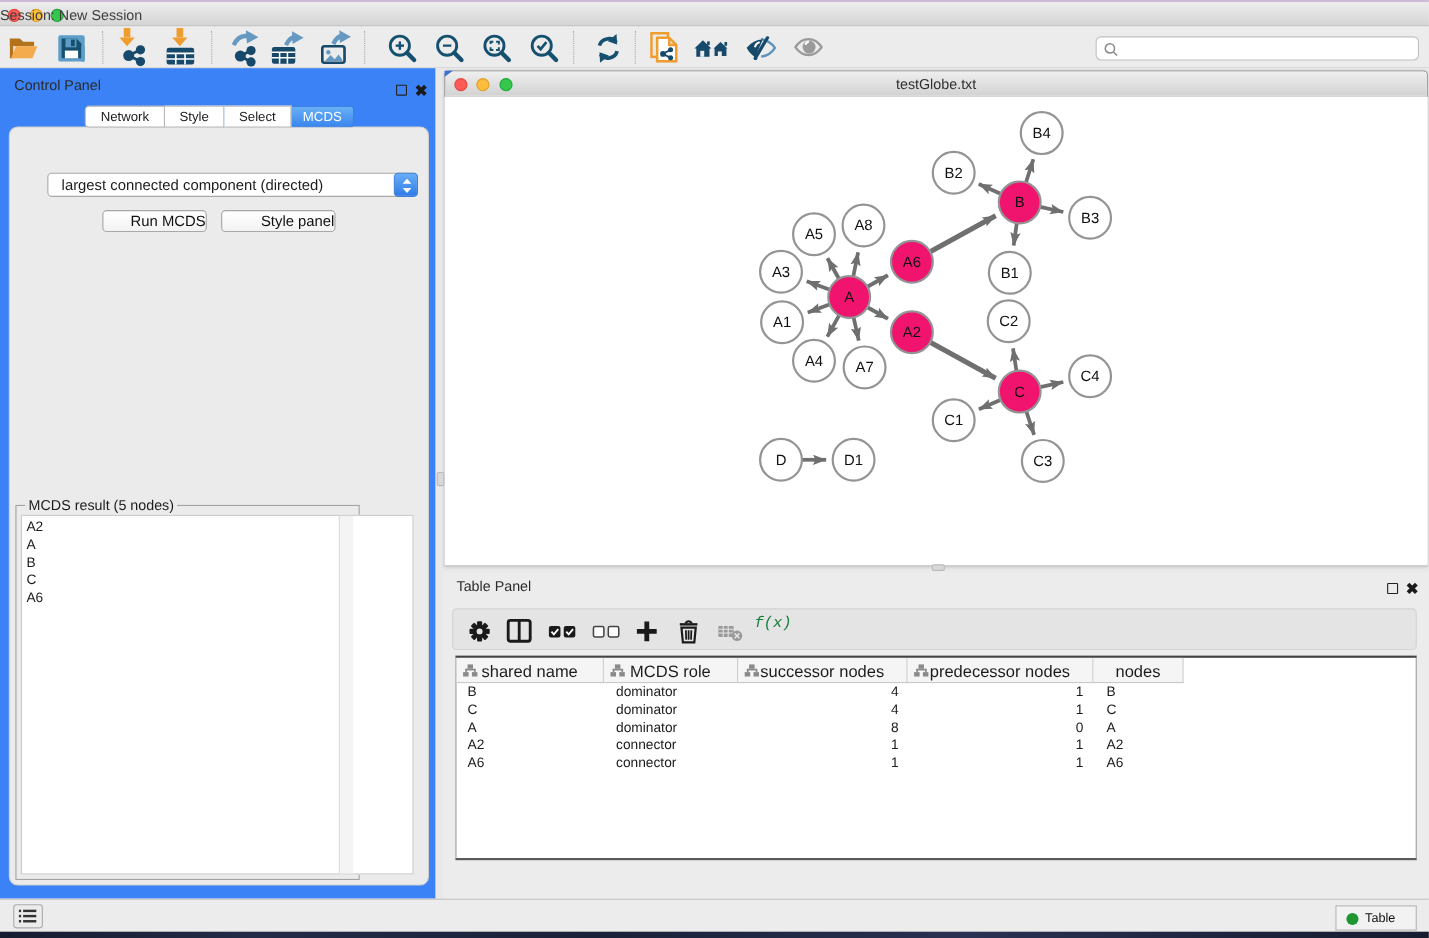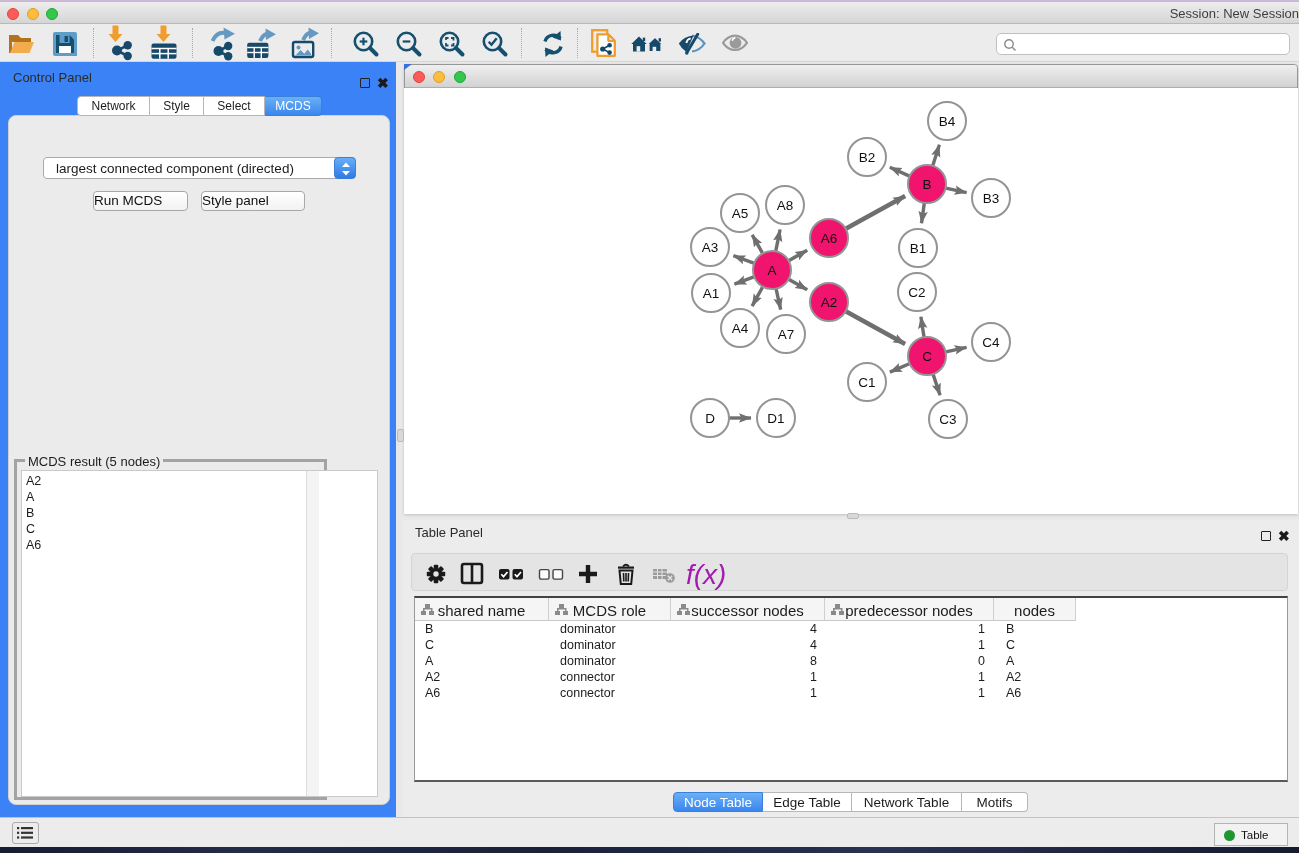--- a/index.html
+++ b/index.html
@@ -5,49 +5,49 @@
 *{margin:0;padding:0;box-sizing:border-box}
 html,body{width:1299px;height:853px;overflow:hidden}
 body{font-family:"Liberation Sans",sans-serif;position:relative;background:#ececec;color:#1c1c1c}
 .abs{position:absolute}
 #topstrip{left:0;top:0;width:1299px;height:2px;background:#cdb9d7}
 #titlebar{left:0;top:2px;width:1299px;height:22px;background:linear-gradient(#eeedee,#d6d5d6);border-bottom:1px solid #b9b9b9}
 .tl{position:absolute;width:12px;height:12px;border-radius:50%;top:6px}
 #titlebar .t1{left:7px;background:#fc5b57;border:0.5px solid #e2463d}
 #titlebar .t2{left:26.5px;background:#fcbd3f;border:0.5px solid #dfa023}
 #titlebar .t3{left:46px;background:#34c74b;border:0.5px solid #1ea73b}
-#titlebar .title{position:absolute;left:0;right:0;top:4px;text-align:right;font-size:13px;color:#3e3e3e}
+#titlebar .title{position:absolute;left:0;right:0;top:4px;text-align:left;font-size:13px;color:#3e3e3e}
 #toolbar{left:0;top:24px;width:1299px;height:38px;background:#ececec;border-bottom:1px solid #d6d6d6}
 .sep{position:absolute;top:4px;height:30px;width:0;border-left:1px dotted #a9a9a9}
 .ticon{position:absolute;top:5px}
 #searchbox{position:absolute;left:996px;top:9px;width:294px;height:22px;background:#fff;border:1px solid #c0c0c0;border-radius:5px}
 #searchbox svg{position:absolute;left:6px;top:4px}
 
 #cpanel{left:0;top:62px;width:396px;height:755px;background:#3b82f6}
 #cpanel .hdr{position:absolute;left:13px;top:8px;font-size:13px;color:#2a2a2a}
 .winbtns{position:absolute;top:11px}
 .sqbtn{display:inline-block;width:10px;height:10px;border:1.5px solid #222;border-radius:1px;vertical-align:middle}
 .xbtn{display:inline-block;font-size:14px;font-weight:bold;color:#1a1a1a;vertical-align:middle;line-height:10px}
 #cpanel .panelborder{position:absolute;left:8px;top:53px;width:382px;height:690px;border:1px solid #d0d0d0;background:#ebebeb;border-radius:8px}
 .tabs{position:absolute;display:flex;font-size:12px}
 .tab{background:#fff;border:1px solid #b7b7b7;border-left:none;padding:0;display:flex;align-items:center;justify-content:center;color:#1c1c1c}
 .tab.first{border-left:1px solid #b7b7b7;border-radius:4px 0 0 4px}
 .tab.last{border-radius:0 4px 4px 0}
 .tab.sel{background:linear-gradient(#6ab0f5,#3a86ee);border-color:#3a7fd8;color:#fff}
 #cptabs{left:77px;top:34px;height:20px}
 #cptabs .tab{height:20px}
 #optlabel{position:absolute;left:0;width:396px;top:74px;text-align:center;font-size:13.5px}
-#dropdown{position:absolute;left:43px;top:95px;width:313px;height:22px;background:#fff;border:1px solid #aaa;border-radius:4px}
+#dropdown{position:absolute;left:43px;top:95px;width:337px;height:22px;background:#fff;border:1px solid #aaa;border-radius:4px}
 #dropdown .txt{position:absolute;left:12px;top:3px;font-size:13.5px}
 #dropdown .step{position:absolute;right:-1px;top:-1px;width:22px;height:22px;border-radius:4px;background:linear-gradient(#68aef7,#2f7be7);border:1px solid #3a7fd8}
 #dropdown .step svg{position:absolute;left:3px;top:2px}
-.btn{position:absolute;height:20px;background:linear-gradient(#ffffff,#f2f2f2);border:1px solid #a8a8a8;border-radius:4px;font-size:13.5px;text-align:left;color:#111}
+.btn{position:absolute;height:20px;background:linear-gradient(#ffffff,#f2f2f2);border:1px solid #a8a8a8;border-radius:4px;font-size:13.5px;text-align:right;color:#111}
 #runbtn{left:93px;top:129px;width:95px;padding-top:1px}
 #closebtn{left:201px;top:129px;width:104px;padding-top:1px}
-#fieldset{position:absolute;left:14px;top:397px;width:313px;height:341px;border:3px solid #a3a3a3}
+#fieldset{position:absolute;left:14px;top:397px;width:313px;height:341px;border:1px solid #a3a3a3}
 #fieldset .legend{position:absolute;left:8px;top:-8px;background:#ebebeb;padding:0 3px;font-size:13px}
 #fieldset .list{position:absolute;left:4px;top:8px;width:357px;height:327px;background:#fff;border:1px solid #c9c9c9;font-size:12.5px;line-height:16px;padding:2px 0 0 4px}
 #fieldset .sb{position:absolute;right:5px;top:9px;width:13px;height:325px;background:#f4f4f4;border-left:1px solid #ddd}
 
 #mdi{left:396px;top:62px;width:903px;height:755px;background:#e9e9e9}
 #netwin{position:absolute;left:8px;top:2px;width:894px;height:450px;background:#fff;border:1px solid #969696;border-radius:4px 4px 0 0;box-shadow:0 1px 3px rgba(0,0,0,.18)}
 #netwin .wtitle{position:absolute;left:0;top:0;right:0;height:23px;background:linear-gradient(#efefef,#d2d2d2);border-bottom:1px solid #aeaeae;border-radius:4px 4px 0 0}
 #netwin .wtitle .t1{left:8px;background:#fc5b57;border:0.5px solid #e2463d}
 #netwin .wtitle .t2{left:28px;background:#fcbd3f;border:0.5px solid #dfa023}
 #netwin .wtitle .t3{left:49px;background:#34c74b;border:0.5px solid #1ea73b}
@@ -259,20 +259,21 @@
     <div class="list">A2<br>A<br>B<br>C<br>A6</div>
     <div class="sb"></div>
   </div>
 </div>
 <div id="mdi" class="abs">
   <div id="netwin">
     <div class="wtitle">
       <div class="tl t1"></div>
         <div class="tl t2"></div>
         <div class="tl t3"></div>
+      <div class="title">testGlobe.txt</div>
     </div>
     <div id="rgrip"></div>
       <svg style="position:absolute;left:-1px;top:-1px" width="8" height="6">
         <path d="M0,0 h8 L0,6 z" fill="#3a6fd8"></path>
       </svg>
       <div id="graphwrap"><svg id="graph" width="894" height="426">
 <defs>
             <marker id="ah" markerUnits="userSpaceOnUse" markerWidth="14" markerHeight="12" refX="12" refY="5.5" orient="auto">
               <path d="M0,0.8 L12.5,5.5 L0,10.2 L2.4,5.5 z" fill="#6f6f6f"></path>
             </marker>
@@ -394,21 +395,21 @@
           <rect x="2" y="8" width="14" height="10" rx="1" fill="#9a9a9a"></rect>
           <g stroke="#e4e4e4" stroke-width="1">
             <line x1="6.5" y1="8" x2="6.5" y2="18"></line>
             <line x1="11" y1="8" x2="11" y2="18"></line>
             <line x1="2" y1="11" x2="16" y2="11"></line>
             <line x1="2" y1="14.5" x2="16" y2="14.5"></line>
           </g>
           <circle cx="19" cy="17" r="4.8" fill="#9a9a9a"></circle>
           <path d="M16.8 14.8 l4.4 4.4 M21.2 14.8 l-4.4 4.4" stroke="#e4e4e4" stroke-width="1.4"></path>
         </svg>
-        <div style="position:absolute;left:274px;top:5px;font-family:Liberation Sans, sans-serif;font-style:italic;font-size:28px;color:#a21caf">f(x)</div>
+        <div style="position:absolute;left:274px;top:5px;font-family:Liberation Mono, monospace;font-style:italic;font-size:14px;color:#15803d">f(x)</div>
       </div>
     <div id="ttable">
       <div class="thead" style="width:661px">
         <div class="thcell" style="left:0;width:134px"><span class="hico"></span>shared name</div>
         <div class="thcell" style="left:134px;width:122px"><span class="hico"></span>MCDS role</div>
         <div class="thcell" style="left:256px;width:154px"><span class="hico"></span>successor nodes</div>
         <div class="thcell" style="left:410px;width:169px"><span class="hico"></span>predecessor nodes</div>
         <div class="thcell" style="left:579px;width:82px">nodes</div>
       </div>
       <div class="trow" style="top:23px">
@@ -439,26 +440,20 @@
 <div class="tcell" style="left:410px;width:160px;text-align:right">1</div>
 <div class="tcell" style="left:591px">A2</div>
 </div>
 <div class="trow" style="top:87px">
 <div class="tcell" style="left:10px">A6</div>
 <div class="tcell" style="left:145px">connector</div>
 <div class="tcell" style="left:256px;width:146px;text-align:right">1</div>
 <div class="tcell" style="left:410px;width:160px;text-align:right">1</div>
 <div class="tcell" style="left:591px">A6</div>
 </div>
-    </div>
-    <div id="ttabs" class="tabs">
-      <div class="tab sel first" style="width:90px">Node Table</div>
-      <div class="tab" style="width:89px">Edge Table</div>
-      <div class="tab" style="width:110px">Network Table</div>
-      <div class="tab last" style="width:66px">Motifs</div>
     </div>
   </div>
 </div>
 <div id="lgrip" class="abs"></div>
 <div id="bgrip" class="abs"></div>
 <div id="statusbar" class="abs">
   <div id="listbtn"><svg width="17" height="14" viewBox="0 0 17 14" style="margin:3px 0 0 4px">
         <g fill="#333">
           <rect x="0" y="1" width="2.2" height="2.2"></rect>
           <rect x="4" y="1" width="12" height="2.2"></rect>

